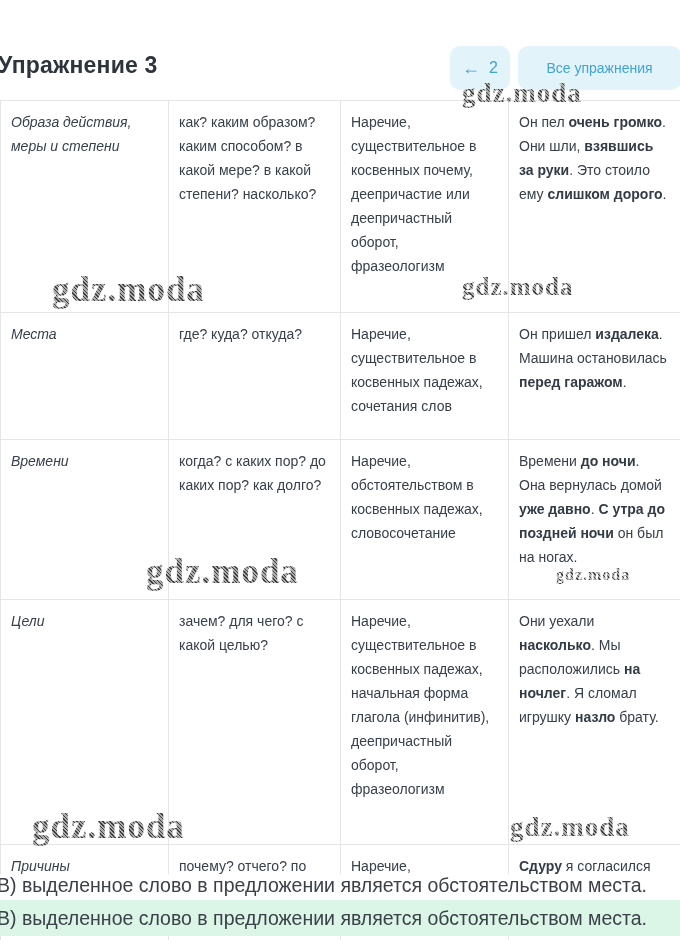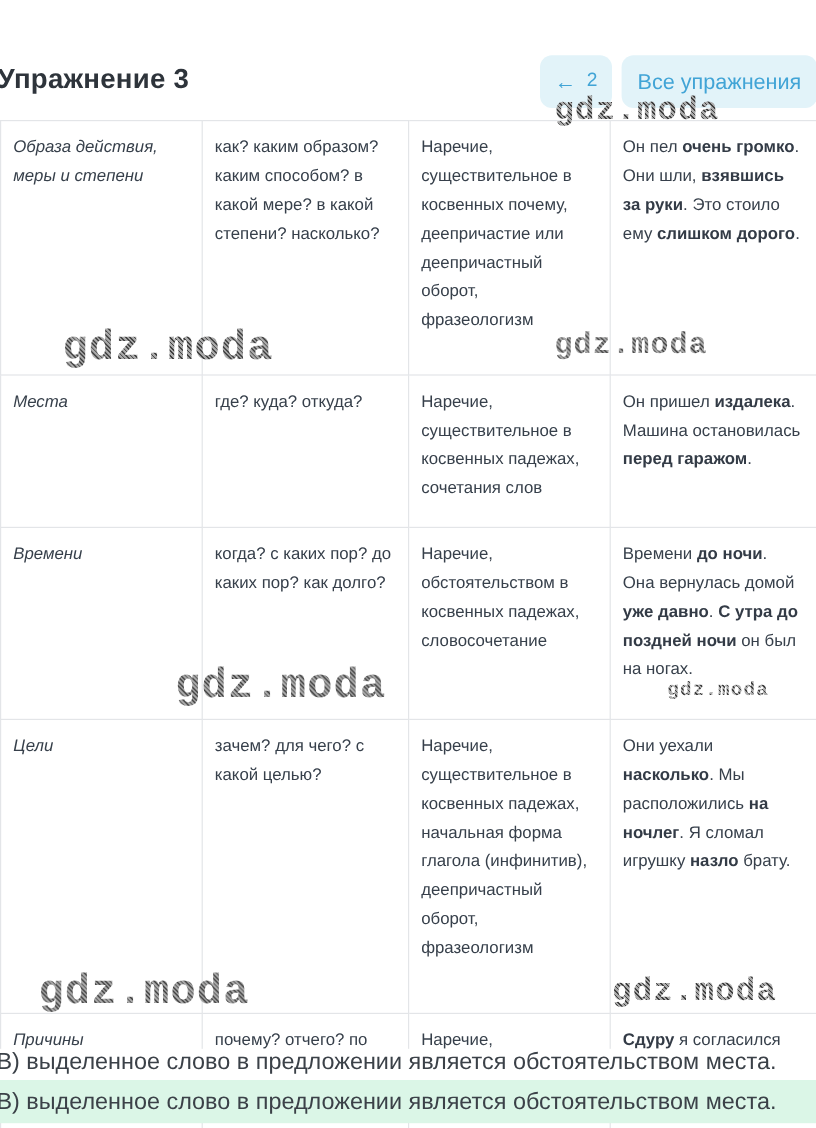--- a/index.html
+++ b/index.html
@@ -14,38 +14,38 @@
     position:absolute; left:-2px; top:20px;
     font-size:23px; font-weight:700; color:#2e343b; letter-spacing:.2px;
   }
   .nav-btn {
     position:absolute; top:14px; height:44px; border:none; cursor:pointer;
     background:#e2f3f9; color:#41a4d6; border-radius:10px;
     font-family:"Liberation Sans", sans-serif; font-size:16px;
     display:flex; align-items:center; justify-content:center; gap:9px;
   }
   .btn-prev { left:450px; width:60px; }
-  .btn-all  { left:518px; width:163px; font-size:18px; }
+  .btn-all  { left:518px; width:163px; font-size:14px; }
   .arrow-glyph { font-size:18px; line-height:1; }
   
   table.obst {
     position:absolute; top:68px; left:0; width:681px;
     border-collapse:collapse; table-layout:fixed;
   }
   table.obst col.c1 { width:168px; } table.obst col.c2 { width:172px; }
   table.obst col.c3 { width:168px; } table.obst col.c4 { width:173px; }
   table.obst td {
     border:1px solid #e3e5e8; vertical-align:top;
     padding:9px 12px 6px 10px; font-size:14px; line-height:24px; color:#37404b;
   }
   td.cell-type { font-style:italic; }
   td b { font-weight:700; color:#333b46; }
   
   .wm {
-    position:absolute; font-family:Liberation Mono, monospace; font-weight:700;
+    position:absolute; font-family:Liberation Serif, serif; font-weight:700;
     letter-spacing:1px; white-space:nowrap; pointer-events:none;
     background:repeating-linear-gradient(45deg,#3f3f3f 0px,#3f3f3f 1px,#ababab 1px,#ababab 2.6px);
     -webkit-background-clip:text; background-clip:text; color:transparent;
   }
   .wm1 { left:462px; top:46px;  font-size:27px; }
   .wm2 { left:52px;  top:238px; font-size:35px; }
   .wm3 { left:462px; top:241px; font-size:25px; }
   .wm4 { left:146px; top:520px; font-size:35px; }
   .wm5 { left:556px; top:534px; font-size:16px; }
   .wm6 { left:32px;  top:775px; font-size:35px; }

